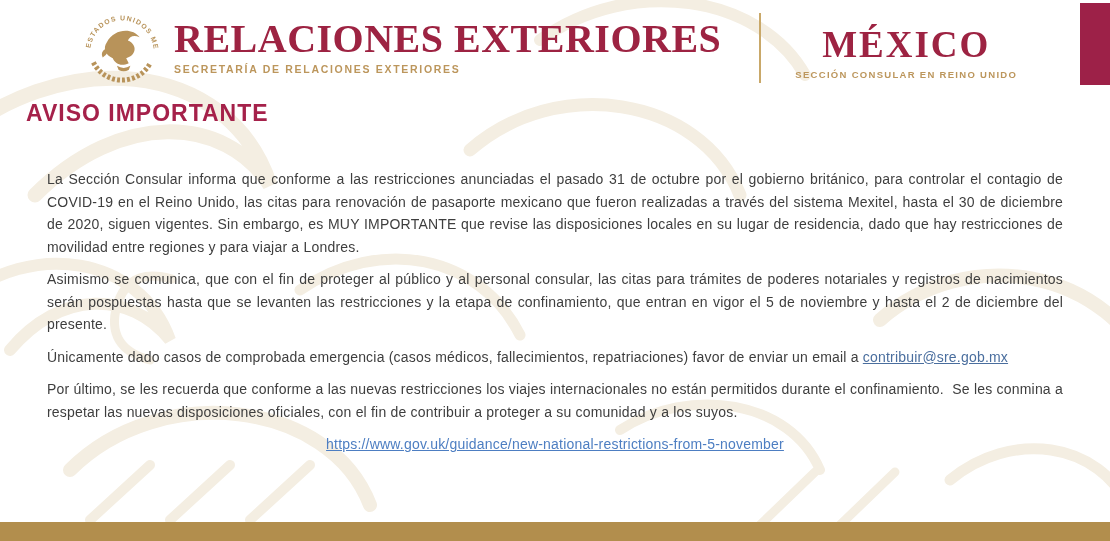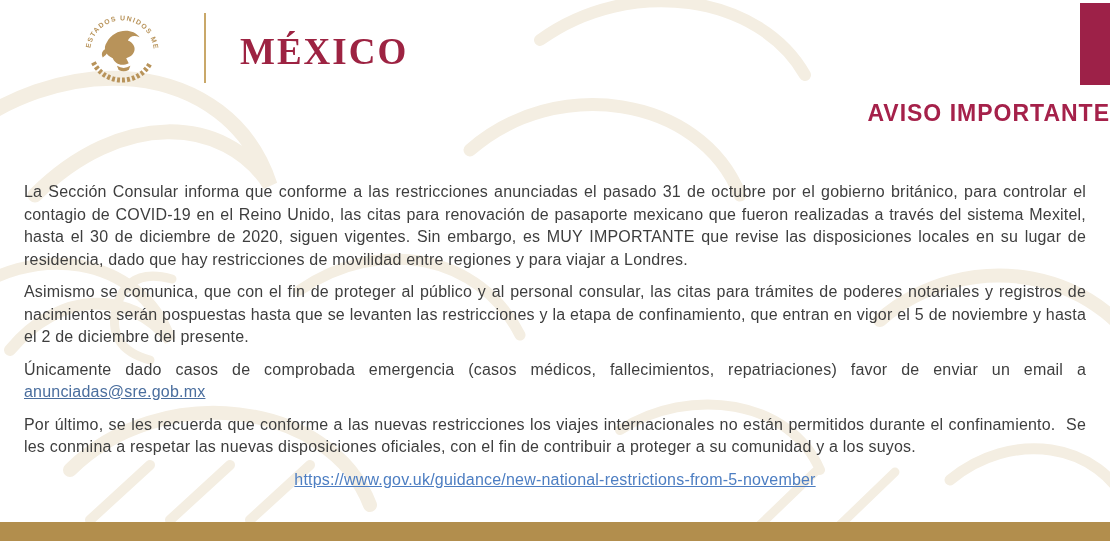--- a/index.html
+++ b/index.html
@@ -81,34 +81,35 @@
     font-size: 9.5px;
     font-weight: bold;
     letter-spacing: 1.3px;
     color: #BC965C;
     white-space: nowrap;
   }
 
   
   h1.notice-heading {
     margin-top: 8px;
-    text-align: right;
+    text-align: left;
     font-size: 23px;
     line-height: 26px;
     font-weight: bold;
     letter-spacing: 1px;
     color: #A5214A;
+    padding-left: 26px;
   }
 
   
   main {
-    margin-top: 55px;
-    padding: 0 24px;
+    margin-top: 42px;
+    padding: 0 47px;
     color: #3E3E3E;
-    font-size: 16px;
+    font-size: 14px;
     line-height: 22.5px;
     letter-spacing: 0.2px;
   }
   main p {
     text-align: justify;
     margin-bottom: 10px;
   }
   main p.gov-line { text-align: center; margin-top: 4px; }
   a.email-link {
     color: #4A6E9E;
@@ -167,34 +168,39 @@
           <textPath href="#topArc" startOffset="4%">ESTADOS UNIDOS MEXICANOS</textPath>
         </text>
         <path d="M 16 66 A 38 38 0 0 0 84 66" stroke="#B8935A" stroke-width="6" fill="none" stroke-dasharray="3.5 2.5"></path>
         <g fill="#B8935A">
           <path d="M32 42 C 40 26, 62 24, 71 36 C 64 33, 59 35, 57 40 C 69 45, 67 58, 55 61 L 58 67 C 49 71, 42 68, 39 61 C 30 57, 27 49, 32 42 Z"></path>
           <path d="M30 50 q -6 4 -3 10 q 4 -2 6 -6 Z"></path>
           <path d="M44 70 q 8 5 16 0 l -2 5 q -6 3 -12 0 Z"></path>
         </g>
       </svg>
 
+      <div class="title-block">
+        <div class="main-title">RELACIONES EXTERIORES</div>
+        <div class="main-subtitle">SECRETARÍA DE RELACIONES EXTERIORES</div>
+      </div>
 
       <div class="header-divider"></div>
 
       <div class="brand-block">
         <div class="brand">MÉXICO</div>
+        <div class="brand-subtitle">SECCIÓN CONSULAR EN REINO UNIDO</div>
       </div>
     </header>
 
     <h1 class="notice-heading">AVISO IMPORTANTE</h1>
 
     <main>
       <p>La Sección Consular informa que conforme a las restricciones anunciadas el pasado 31 de octubre por el gobierno británico, para controlar el contagio de COVID-19 en el Reino Unido, las citas para renovación de pasaporte mexicano que fueron realizadas a través del sistema Mexitel, hasta el 30 de diciembre de 2020, siguen vigentes. Sin embargo, es MUY IMPORTANTE que revise las disposiciones locales en su lugar de residencia, dado que hay restricciones de movilidad entre regiones y para viajar a Londres.</p>
       <p>Asimismo se comunica, que con el fin de proteger al público y al personal consular, las citas para trámites de poderes notariales y registros de nacimientos serán pospuestas hasta que se levanten las restricciones y la etapa de confinamiento, que entran en vigor el 5 de noviembre y hasta el 2 de diciembre del presente.</p>
-      <p><span>Únicamente dado casos de comprobada emergencia (casos médicos, fallecimientos, repatriaciones) favor de enviar un email a </span><a class="email-link">anunciadas@sre.gob.mx</a></p>
+      <p><span>Únicamente dado casos de comprobada emergencia (casos médicos, fallecimientos, repatriaciones) favor de enviar un email a </span><a class="email-link">contribuir@sre.gob.mx</a></p>
       <p>Por último, se les recuerda que conforme a las nuevas restricciones los viajes internacionales no están permitidos durante el confinamiento.&nbsp; Se les conmina a respetar las nuevas disposiciones oficiales, con el fin de contribuir a proteger a su comunidad y a los suyos.</p>
       <p class="gov-line"><a class="gov-link">https://www.gov.uk/guidance/new-national-restrictions-from-5-november</a></p>
     </main>
 
   </div>
 
   <div class="gold-bar"></div>
 </div>
 
 </body></html>

